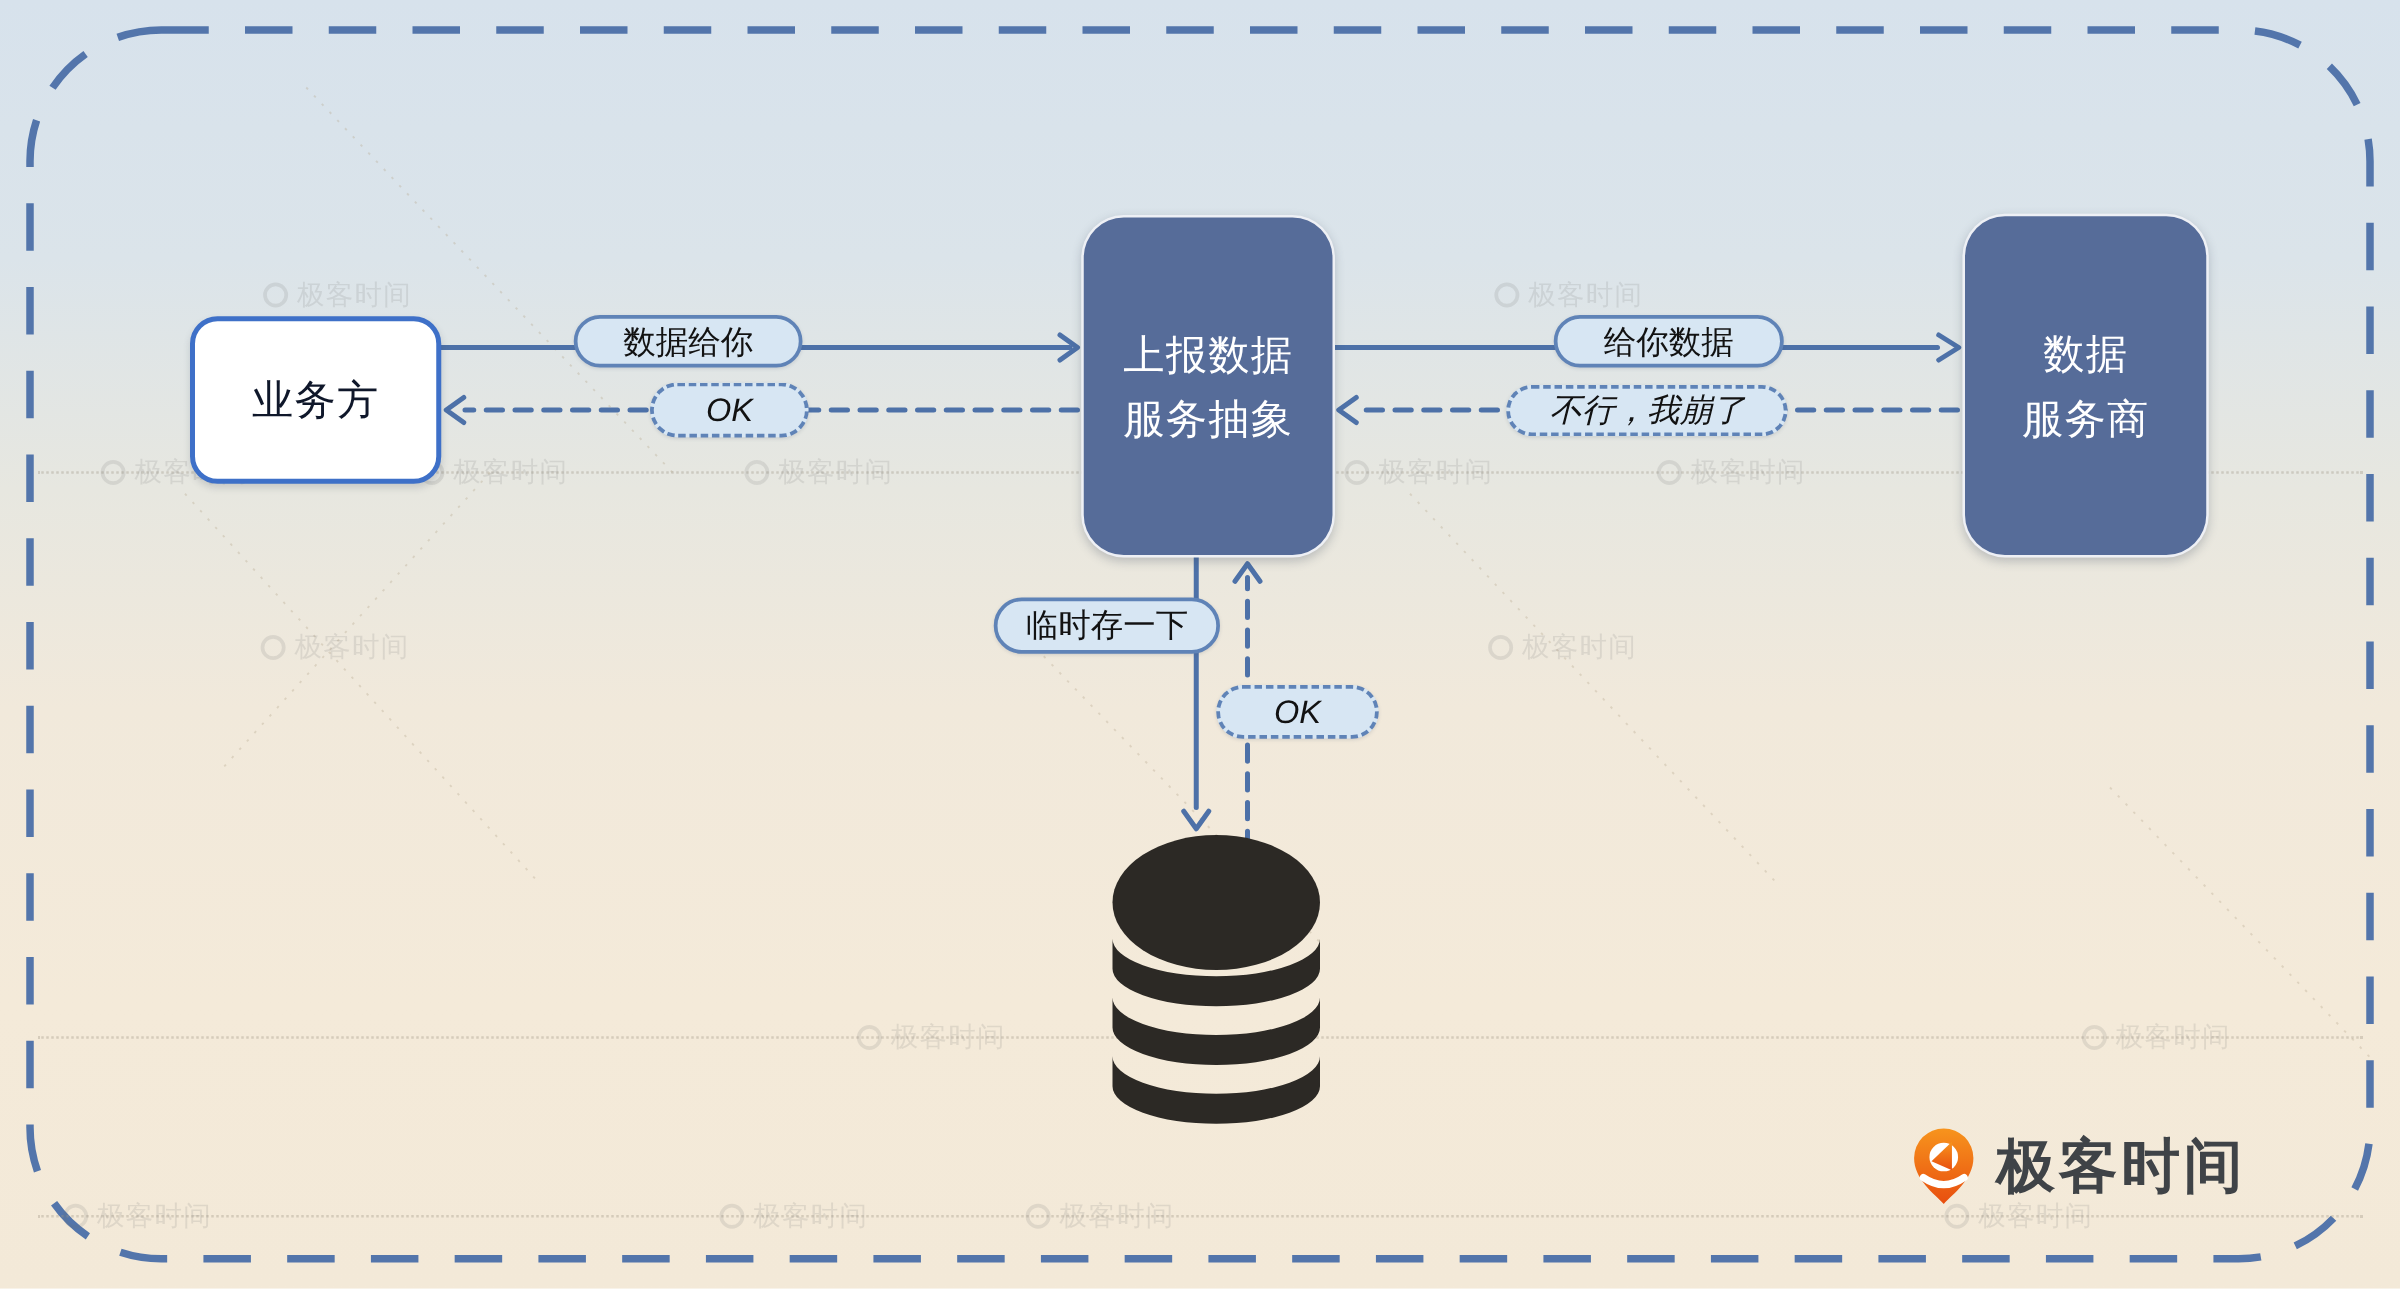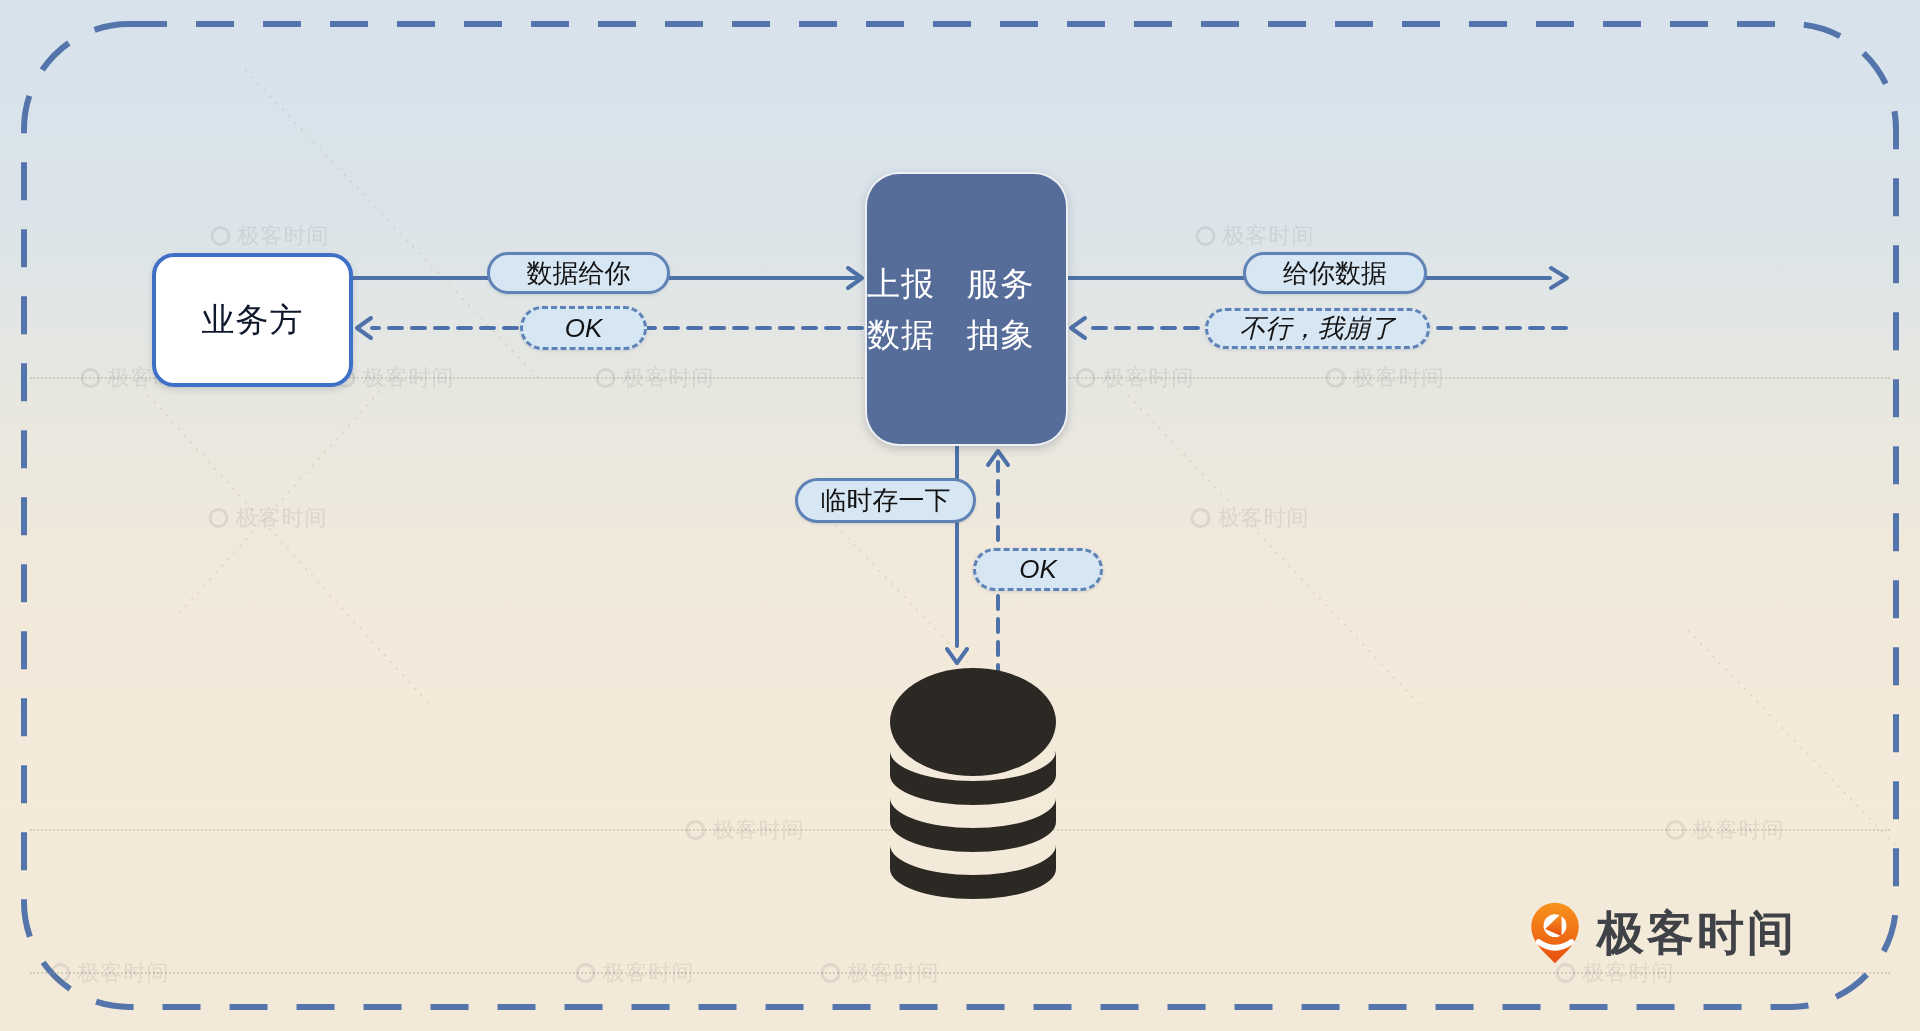--- a/index.html
+++ b/index.html
@@ -5,37 +5,37 @@
   html,body{margin:0;padding:0;}
   .canvas{
     position:relative;width:1920px;height:1031px;overflow:hidden;
     font-family:"Liberation Sans","DejaVu Sans",sans-serif;
     background:linear-gradient(180deg,#d7e2ec 0%,#dbe4ea 20%,#e7e7e0 38%,#f1e9db 55%,#f4ead9 78%,#f3e9d8 100%);
   }
   svg.underlay{position:absolute;left:0;top:0;width:1920px;height:1031px;}
 
   
   .node{
-    position:absolute;display:flex;flex-direction:row;align-items:center;justify-content:center;
+    position:absolute;display:flex;flex-direction:column;align-items:center;justify-content:center;
     border-radius:34px;background:#566c99;color:#fff;font-size:33px;line-height:1.55;letter-spacing:1px;
     border:2px solid rgba(255,255,255,.9);box-shadow:0 3px 8px rgba(60,70,90,.25);box-sizing:border-box;
   }
   #node-business{left:152px;top:253px;width:201px;height:134px;background:#fff;color:#0f172a;
     border:4px solid #3e70c8;border-radius:22px;box-shadow:0 3px 6px rgba(60,70,90,.18);}
   #node-abstract{left:865px;top:172px;width:203px;height:274px;}
   #node-provider{left:1570px;top:171px;width:197px;height:275px;}
 
   
   .pill{
     position:absolute;display:flex;align-items:center;justify-content:center;white-space:nowrap;
     background:#d7e6f3;border:3px solid #5f83b7;border-radius:999px;font-size:26px;color:#121212;
     box-sizing:border-box;box-shadow:0 1px 3px rgba(80,90,110,.18);
   }
   .pill.dashed{border-style:dashed;font-style:italic;}
-  #pill-give-left {left:487px;top:252px;width:183px;height:42px;text-align:right;}
+  #pill-give-left {left:459px;top:252px;width:183px;height:42px;text-align:right;}
   #pill-ok-left   {left:520px;top:306px;width:127px;height:44px;}
   #pill-give-right{left:1243px;top:252px;width:184px;height:42px;}
   #pill-fail      {left:1205px;top:308px;width:225px;height:41px;}
   #pill-store     {left:795px;top:478px;width:181px;height:45px;}
   #pill-ok-vert   {left:973px;top:548px;width:130px;height:43px;}
 
   
   .header{position:absolute;left:70px;top:60px;display:flex;align-items:center;gap:16px;}
   .title{font-size:31px;color:#85888c;letter-spacing:3px;padding-bottom:5px;border-bottom:2px solid #979a9e;}
 
@@ -169,20 +169,24 @@
       </span>
     </div>
 
 
   <div class="node" id="node-business">
     <span>业务方</span>
   </div>
   <div class="node" id="node-abstract">
     <span>上报数据</span>
     <span>服务抽象</span>
+  </div>
+  <div class="node" id="node-provider">
+    <span>数据</span>
+    <span>服务商</span>
   </div>
 
   <div class="pill" id="pill-give-left">数据给你</div>
   <div class="pill dashed" id="pill-ok-left">OK</div>
   <div class="pill" id="pill-give-right">给你数据</div>
   <div class="pill" id="pill-store">临时存一下</div>
   <div class="pill dashed" id="pill-fail">不行，我崩了</div>
   <div class="pill dashed" id="pill-ok-vert">OK</div>
 
   <div class="db">

